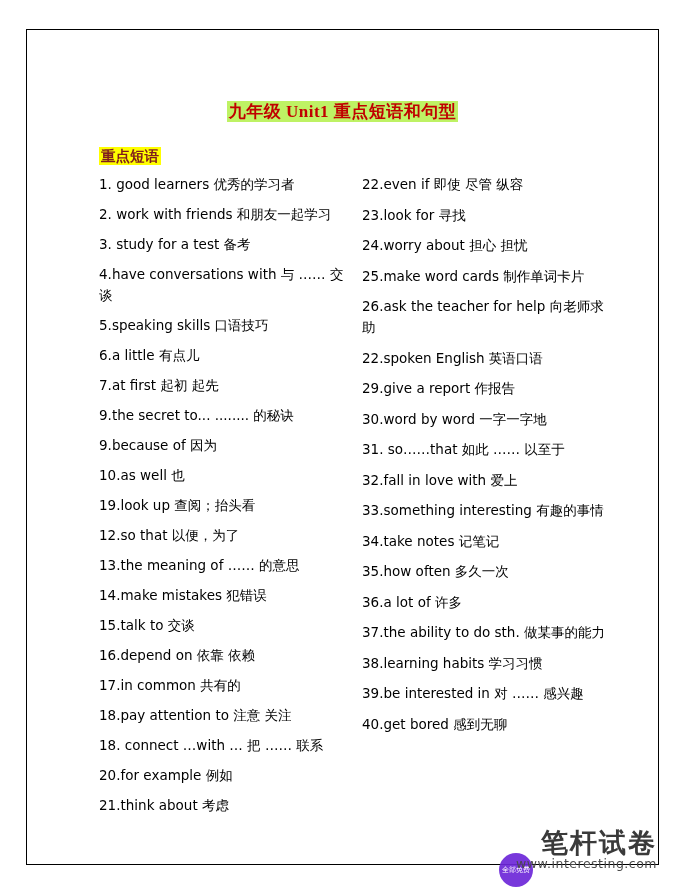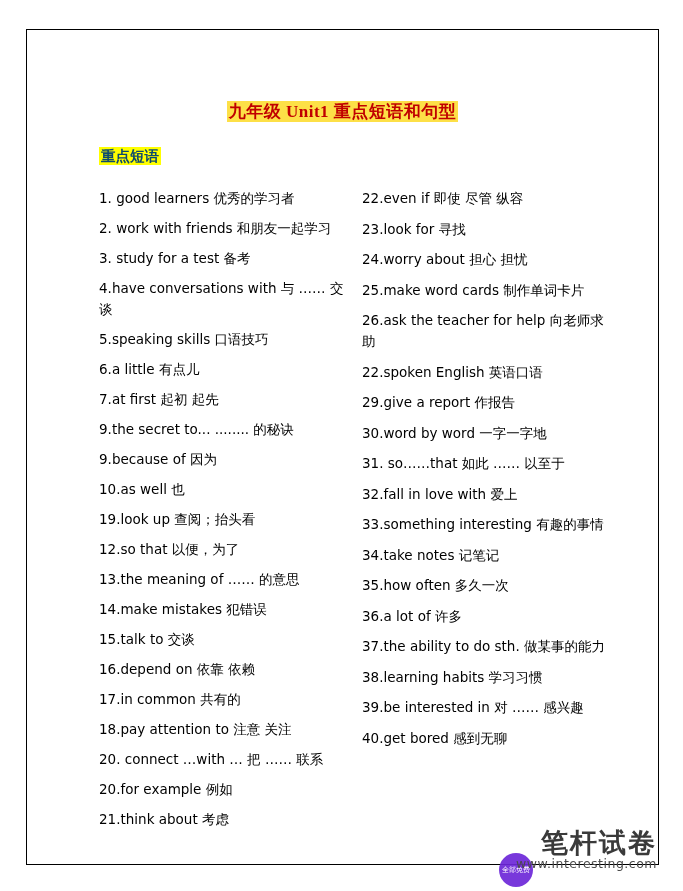--- a/index.html
+++ b/index.html
@@ -27,37 +27,37 @@
   }
   .doc-title {
     text-align: center;
     margin-top: 70px;
     font-size: 17px;
     font-weight: bold;
     color: #c00000;
     letter-spacing: 0.5px;
   }
   .doc-title .hl {
-    background: #fde047;
+    background: #bef264;
     padding: 1px 2px;
   }
   .section-heading {
     margin-top: 24px;
     margin-left: 72px;
     font-size: 14.5px;
     font-weight: bold;
-    color: #0c4a6e;
+    color: #7f1d1d;
   }
   .section-heading .hl {
     background: #ffff00;
     padding: 1px 2px;
   }
   .columns {
     display: flex;
-    margin-top: 22px;
+    margin-top: 8px;
     padding: 0 40px 0 72px;
     gap: 8px;
   }
   .col {
     width: 255px;
   }
   .col.right {
     width: 250px;
   }
   .entry {
@@ -140,21 +140,21 @@
       <div class="entry cn">9.because of 因为</div>
       <div class="entry cn">10.as well 也</div>
       <div class="entry cn">19.look up 查阅；抬头看</div>
       <div class="entry cn">12.so that 以便，为了</div>
       <div class="entry cn">13.the meaning of …… 的意思</div>
       <div class="entry cn">14.make mistakes 犯错误</div>
       <div class="entry cn">15.talk to 交谈</div>
       <div class="entry cn">16.depend on 依靠 依赖</div>
       <div class="entry cn">17.in common 共有的</div>
       <div class="entry cn">18.pay attention to 注意 关注</div>
-      <div class="entry cn">20. connect …with … 把 …… 联系</div>
+      <div class="entry cn">18. connect …with … 把 …… 联系</div>
       <div class="entry cn">20.for example 例如</div>
       <div class="entry cn">21.think about 考虑</div>
     </div>
 
     <div class="col right">
       <div class="entry cn">22.even if 即使 尽管 纵容</div>
       <div class="entry cn">23.look for 寻找</div>
       <div class="entry cn">24.worry about 担心 担忧</div>
       <div class="entry cn">25.make word cards 制作单词卡片</div>
       <div class="entry cn">26.ask the teacher for help 向老师求助</div>

